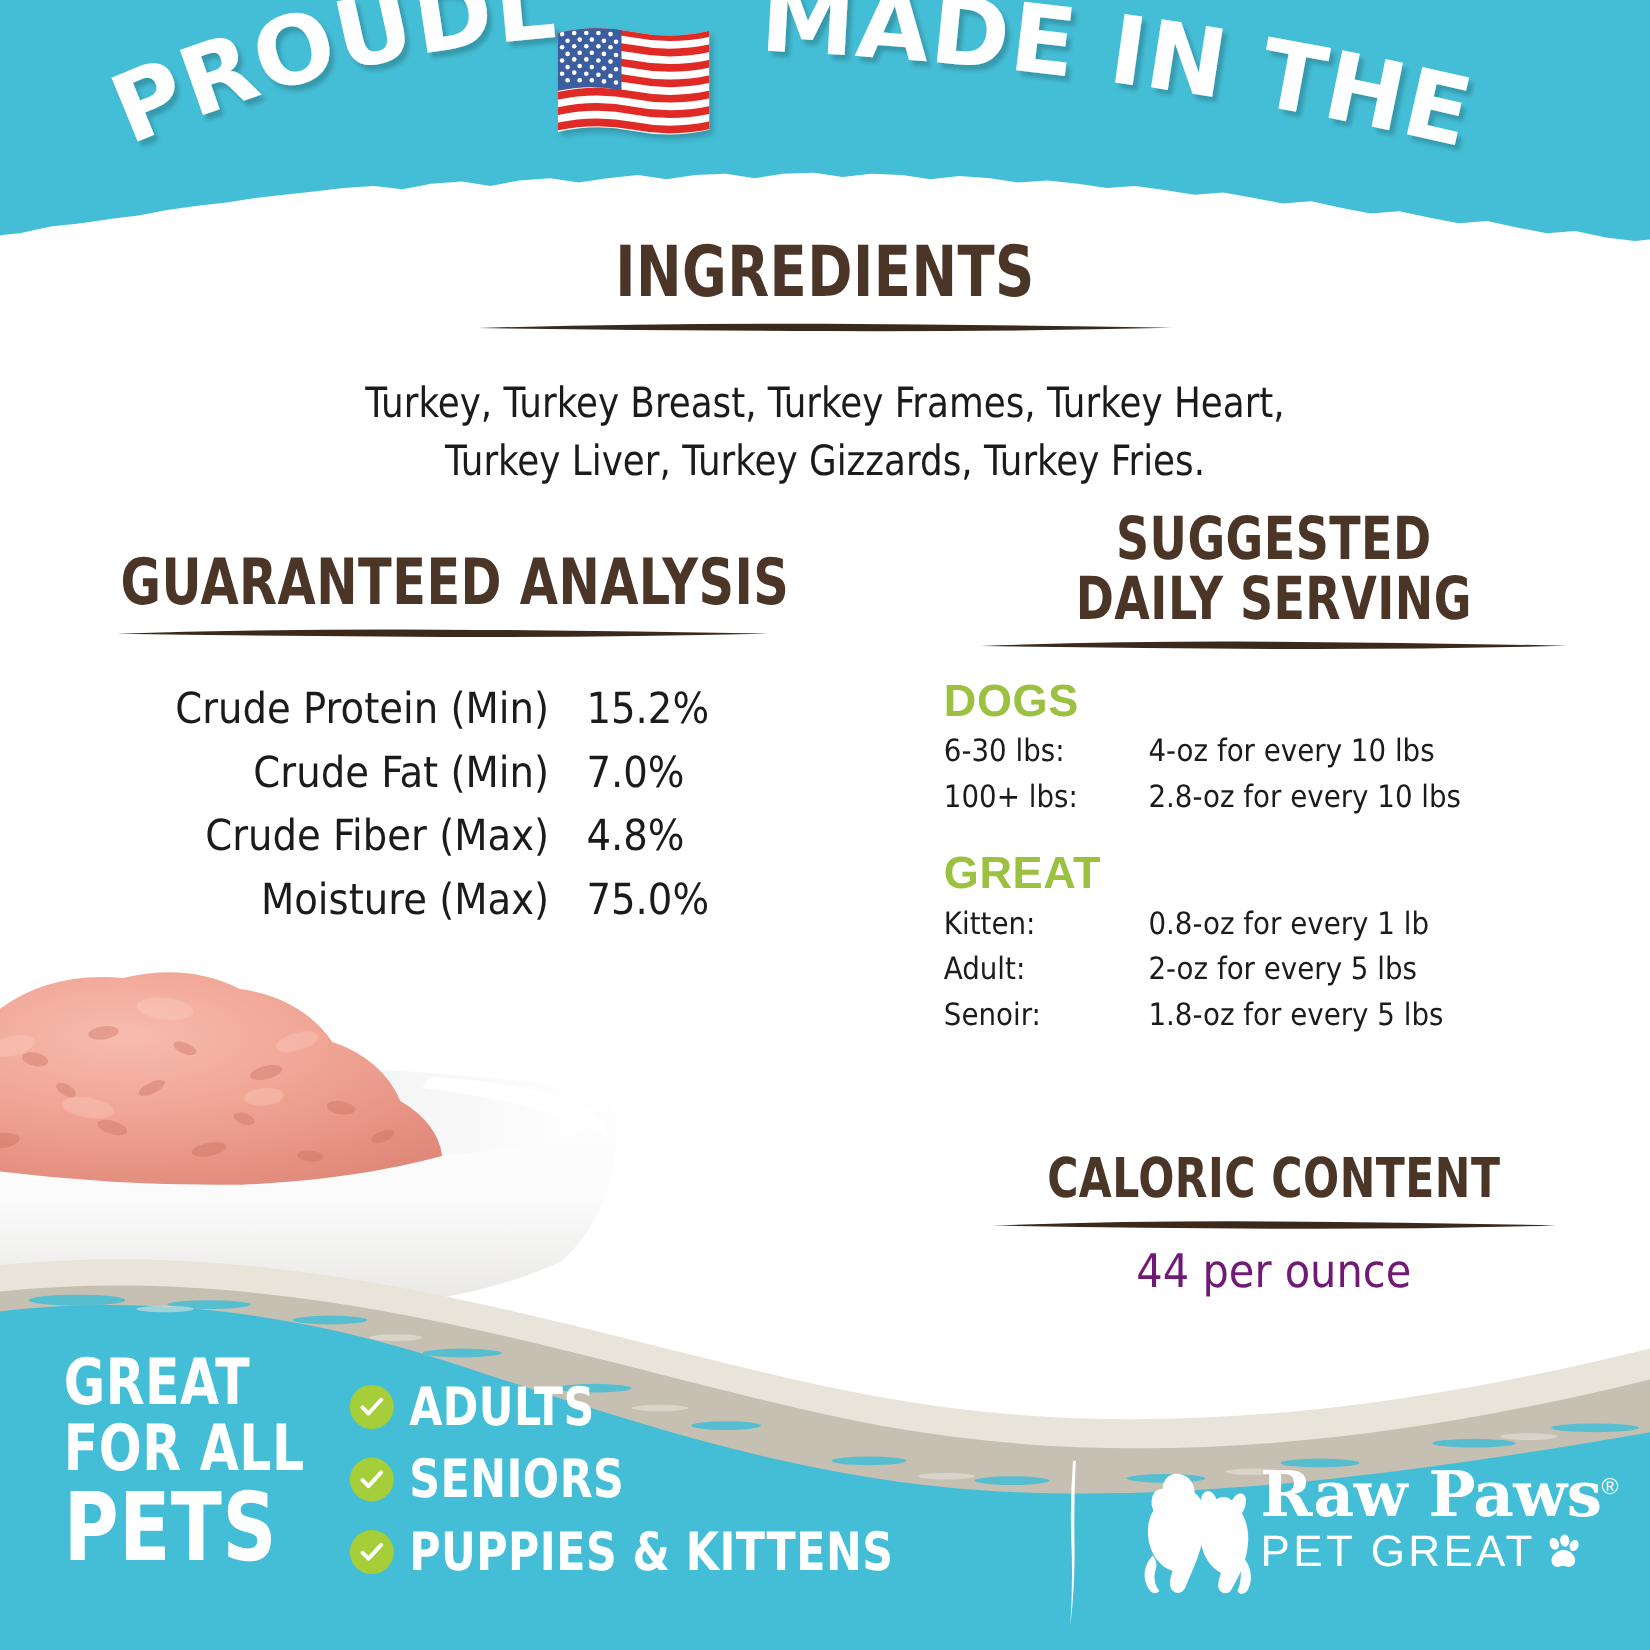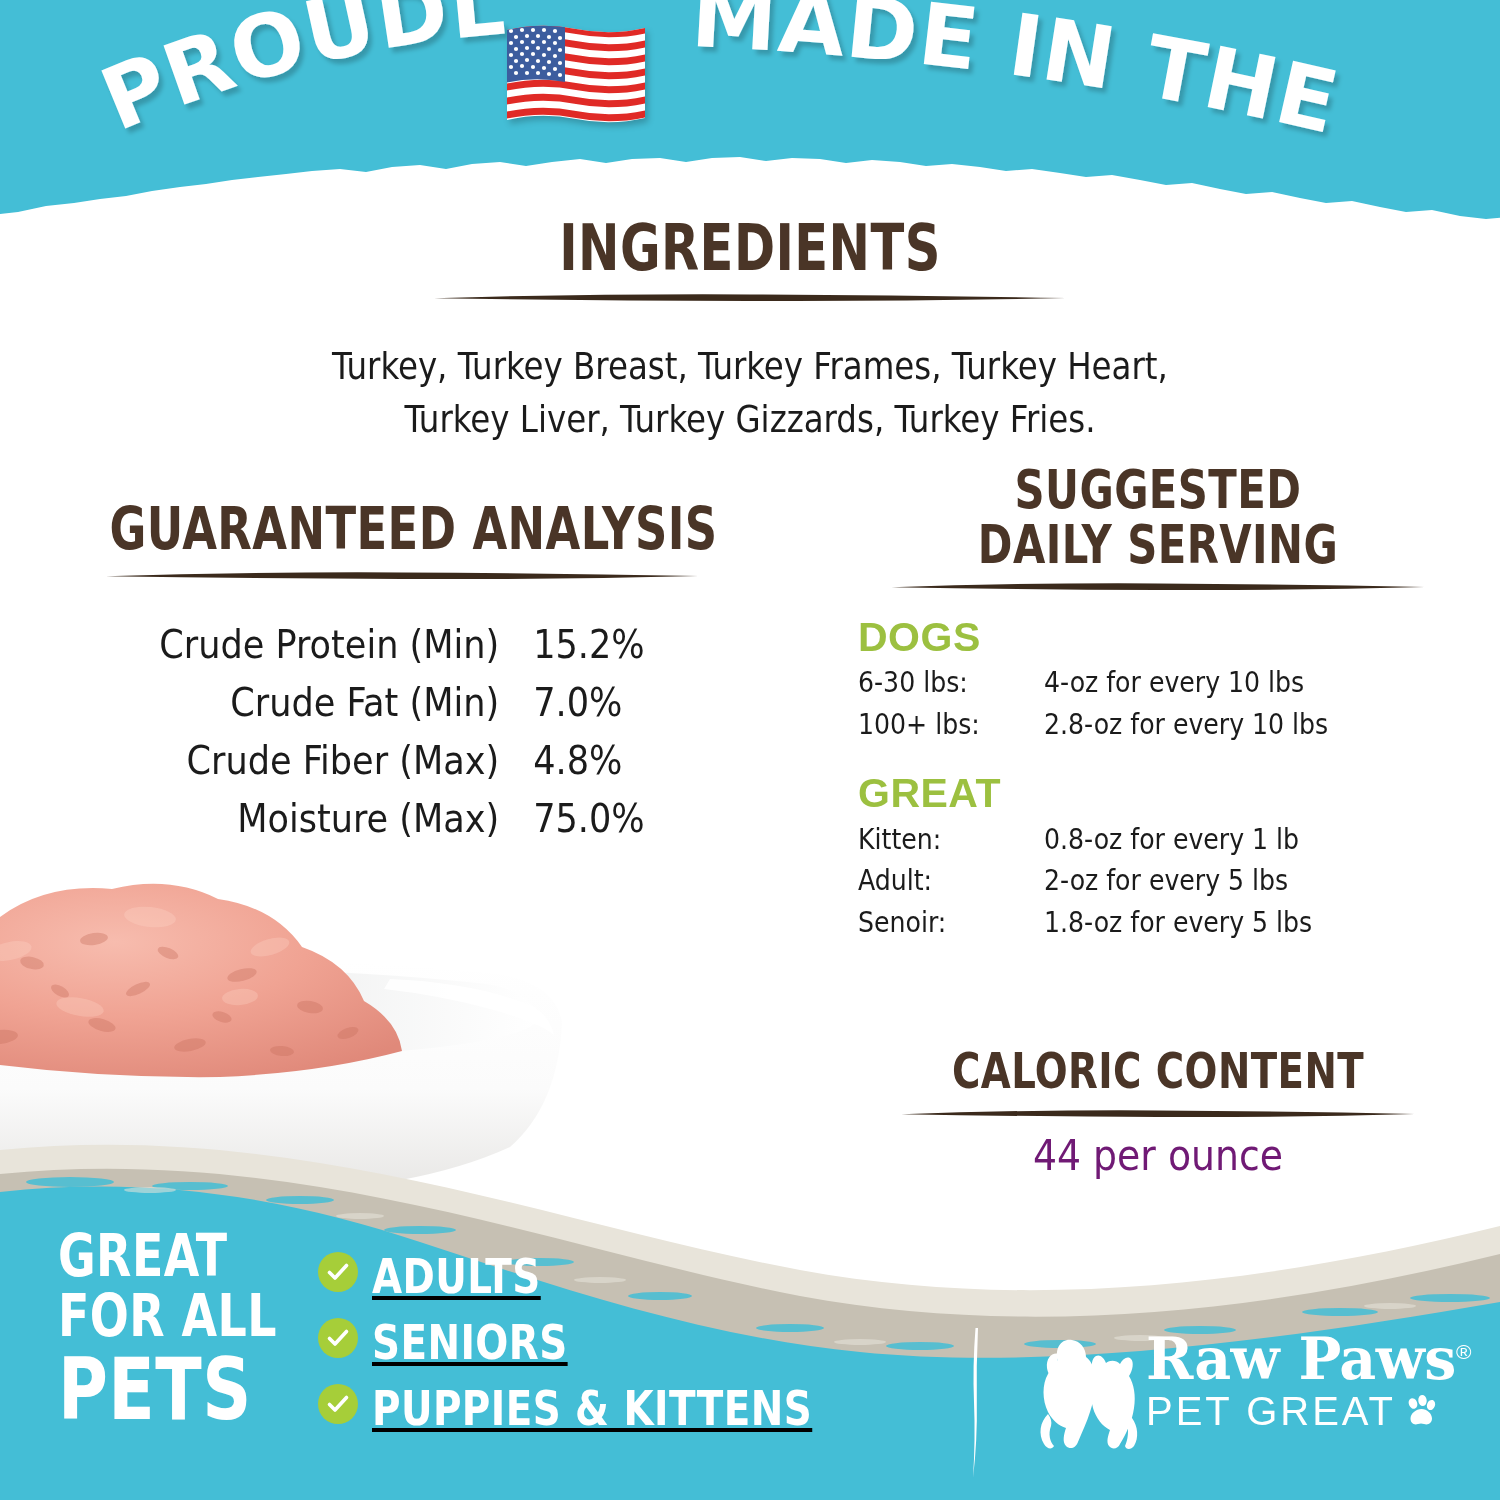--- a/index.html
+++ b/index.html
@@ -210,24 +210,23 @@
   }
   .great-for .pets-line { font-size: 86px; line-height: 0.98; }
 
   .pet-list {
     position: absolute;
     left: 318px; top: 122px;
     list-style: none;
   }
   .pet-list li {
     display: flex;
-    align-items: flex-start;
+    align-items: center;
     margin-bottom: 12px;
     height: 54px;
-    text-decoration: underline;
   }
   .check-badge {
     width: 40px; height: 40px;
     flex: 0 0 40px;
     border-radius: 50%;
     background: #a6ce39;
     display: flex;
     align-items: center;
     justify-content: center;
     margin-right: 14px;

